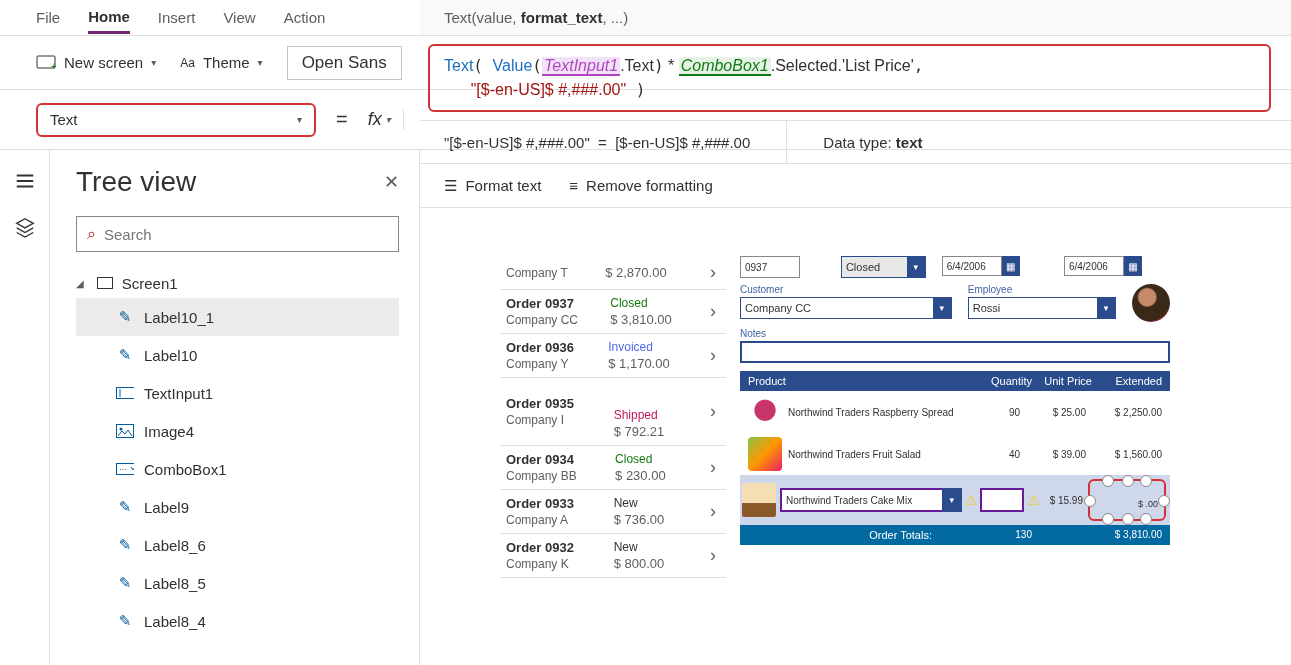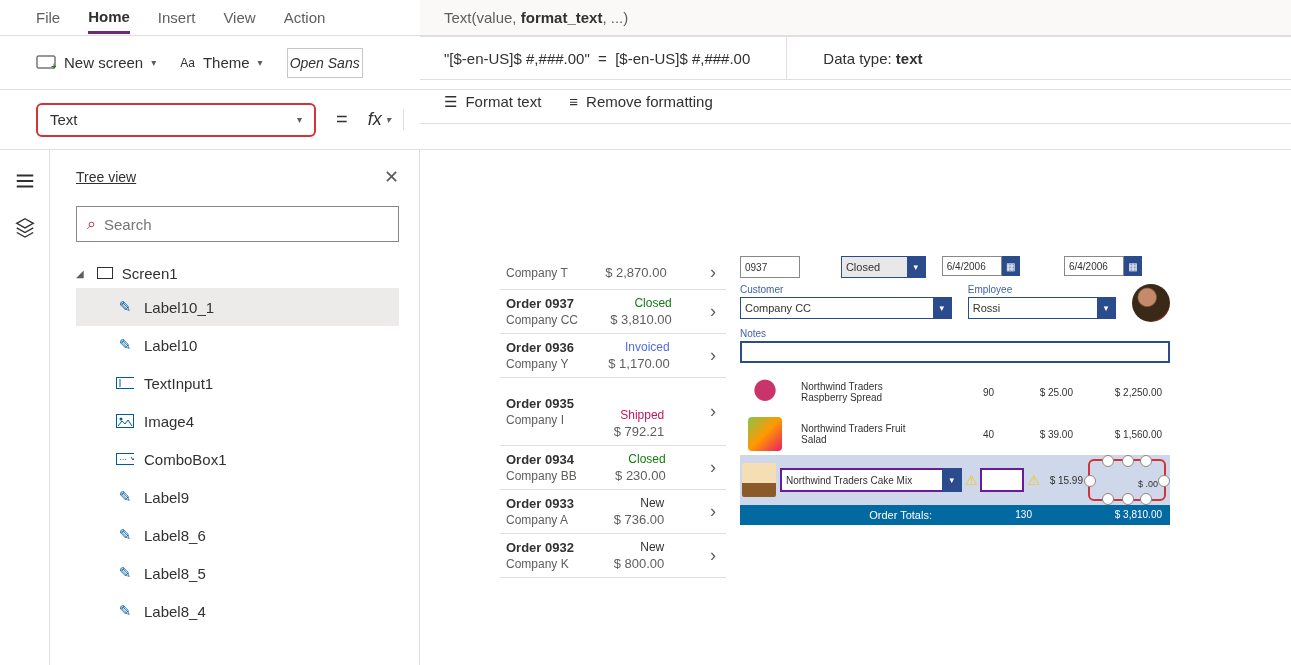--- a/index.html
+++ b/index.html
@@ -6,37 +6,37 @@
 body { width: 1291px; height: 665px; background: #fff; font-size: 14px; color: #323130; overflow: hidden; position: relative; }
 
 
 .menubar { height: 36px; display: flex; align-items: center; padding-left: 36px; gap: 28px; border-bottom: 1px solid #e1dfdd; }
 .menubar .tab { color: #605e5c; cursor: pointer; font-size: 15px; padding: 6px 0; }
 .menubar .tab.active { color: #323130; font-weight: 600; border-bottom: 3px solid #742774; }
 
 
 .ribbon { height: 54px; display: flex; align-items: center; border-bottom: 1px solid #e1dfdd; padding-left: 36px; gap: 24px; }
 .ribbon-btn { display: flex; align-items: center; gap: 8px; color: #323130; cursor: pointer; font-size: 15px; }
-.font-select { border: 1px solid #c8c6c4; padding: 6px 2px; font-size: 14px; cursor: pointer; font-style: italic; }
+.font-select { border: 1px solid #c8c6c4; padding: 6px 14px; font-size: 17px; cursor: pointer; }
 .chev { font-size: 10px; color: #605e5c; }
 
 
 .proprow { height: 60px; display: flex; align-items: center; border-bottom: 1px solid #e1dfdd; padding-left: 36px; gap: 12px; }
 .prop-select { width: 280px; height: 34px; border: 2px solid #d13438; border-radius: 6px; display: flex; align-items: center; justify-content: space-between; padding: 0 12px; font-size: 15px; cursor: pointer; }
 .eq { font-size: 20px; color: #323130; margin: 0 8px; }
 .fx { font-style: italic; font-family: 'Times New Roman', serif; font-size: 18px; display: flex; align-items: center; gap: 4px; cursor: pointer; margin-right: 20px; border-right: 1px solid #e1dfdd; padding-right: 12px; }
 
 
 .leftrail { position: absolute; left: 0; top: 150px; bottom: 0; width: 50px; border-right: 1px solid #e1dfdd; display: flex; flex-direction: column; align-items: center; padding-top: 20px; gap: 24px; }
 .rail-icon { width: 22px; height: 22px; cursor: pointer; color: #323130; }
 
 
 .treepanel { position: absolute; left: 50px; top: 150px; bottom: 0; width: 370px; border-right: 1px solid #e1dfdd; padding: 16px 20px 0 26px; }
 .tree-head { display: flex; justify-content: space-between; align-items: center; margin-bottom: 18px; }
-.tree-title { font-size: 14px; font-weight: 400; color: #323130; text-decoration: underline; }
+.tree-title { font-size: 28px; font-weight: 400; color: #323130; }
 .tree-close { font-size: 18px; cursor: pointer; color: #605e5c; }
 .search-box { width: 100%; height: 36px; border: 1px solid #8a8886; display: flex; align-items: center; padding: 0 10px; gap: 8px; margin-bottom: 16px; }
 .search-box input { border: none; outline: none; flex: 1; font-size: 15px; color: #605e5c; }
 .search-icon { color: #a4262c; font-size: 16px; }
 .tree-list { list-style: none; }
 .tree-screen { display: flex; align-items: center; gap: 8px; padding: 6px 0 6px 0px; font-size: 15px; cursor: pointer; }
 .tree-item { display: flex; align-items: center; gap: 10px; padding: 10px 0 10px 40px; font-size: 15px; cursor: pointer; }
 .tree-item.selected { background: #edebe9; }
 .tree-item .ticon, .tree-screen .ticon { width: 18px; height: 18px; display: inline-flex; align-items: center; justify-content: center; color: #005a9e; }
 .tri { font-size: 10px; color: #605e5c; margin-right: 4px; }
@@ -59,21 +59,21 @@
 .fmt-row { height: 44px; display: flex; align-items: center; padding-left: 24px; gap: 28px; border-bottom: 1px solid #e1dfdd; }
 .fmt-btn { display: flex; align-items: center; gap: 8px; font-size: 15px; cursor: pointer; }
 
 
 .canvas { position: absolute; left: 440px; top: 256px; right: 20px; bottom: 10px; }
 .orders-list { position: absolute; left: 60px; top: 0; width: 226px; }
 .order-row { border-bottom: 1px solid #e1dfdd; padding: 6px 10px 6px 6px; display: flex; justify-content: space-between; align-items: center; }
 .order-left { display: flex; flex-direction: column; gap: 2px; }
 .order-title { font-weight: 600; font-size: 13px; }
 .order-sub { color: #605e5c; font-size: 12px; }
-.order-right { display: flex; flex-direction: column; align-items: flex-end; gap: 2px; }
+.order-right { display: flex; flex-direction: column; gap: 2px; }
 .order-status { font-size: 12px; }
 .order-price { font-size: 13px; color: #605e5c; }
 .chevr { color: #605e5c; font-size: 18px; align-self: center; padding-left: 6px; }
 .st-closed { color: #107c10; }
 .st-invoiced { color: #4f6bed; }
 .st-shipped { color: #be185d; margin-top: 24px; }
 .st-new { color: #323130; }
 
 
 .form { position: absolute; left: 300px; top: 0; width: 430px; font-size: 11px; }
@@ -89,21 +89,21 @@
 .avatar { width: 38px; height: 38px; border-radius: 50%; background: radial-gradient(circle at 40% 35%, #c48a6a 25%, #3a2818 30% 70%, #b33a3a 80%); }
 .notes-box { border: 2px solid #2b4c8c; height: 22px; width: 100%; }
 
 
 .ptable { margin-top: 8px; }
 .pthead { background: #2b4c8c; color: #fff; display: flex; padding: 4px 8px; font-size: 11px; }
 .pthead .c1 { flex: 2.2; }
 .pthead .c2 { width: 60px; text-align: right; }
 .pthead .c3 { width: 60px; text-align: right; }
 .pthead .c4 { width: 70px; text-align: right; }
-.prow { display: flex; align-items: center; padding: 4px 8px; font-size: 11px; gap: 19px; }
+.prow { display: flex; align-items: center; padding: 4px 8px; font-size: 11px; gap: 6px; }
 .pimg { width: 34px; height: 34px; border-radius: 4px; }
 .pimg.a { background: radial-gradient(circle at 50% 45%, #c9346a 40%, #fff 44%); }
 .pimg.b { background: linear-gradient(135deg, #8bc34a, #ff9800, #e91e63); }
 .pimg.c { width:34px; height:34px; background: linear-gradient(#f5deb3 60%, #8b5a2b 60%); border-radius:2px;}
 .pname { flex: 2; font-size: 10px; }
 .pcell { width: 60px; text-align: right; font-size: 10px; }
 .pcell.ext { width: 70px; }
 .psel-row { background:#cfd8ea; padding:4px; display:flex; align-items:center; gap:3px;}
 .psel { border:2px solid #6a1b9a; height:24px; flex:1.6; display:flex; align-items:center; justify-content:space-between; padding: 0 4px; background:#fff; font-size:10px; margin-left:36px; position:relative;}
 .psel .dd { position:absolute; right:-2px; top:-2px; bottom:-2px; width:20px; background:#2b4c8c; color:#fff; display:flex; align-items:center; justify-content:center; font-size:9px;}
@@ -153,20 +153,24 @@
   <div class="fx">
     <span>fx</span>
     <span class="chev">▾</span>
   </div>
 </div>
 
 <div class="right-top">
   <div class="sig">
     <span><span>Text</span><span>(value, </span><b>format_text</b><span>, ...)</span></span>
   </div>
+  <div class="formula">
+    <div class="formula-inner"><span class="tok-fn">Text</span>( <span class="tok-fn">Value</span>(<span class="tok-ref1">TextInput1</span><span>.Text</span>)<span> * </span><span class="tok-ref2">ComboBox1</span><span>.Selected.'List Price'</span>,
+<span>      </span><span class="tok-str">"[$-en-US]$ #,###.00"</span> )</div>
+  </div>
   <div class="evalrow">
     <span><span>"[$-en-US]$ #,###.00"</span>&nbsp;&nbsp;<span>=</span>&nbsp;&nbsp;<span>[$-en-US]$ #,###.00</span></span>
     <span class="sep"></span>
     <span><span>Data type:</span> <b>text</b></span>
   </div>
   <div class="fmt-row">
     <div class="fmt-btn">
       <span>☰</span>
       <span>Format text</span>
     </div>
@@ -385,20 +389,26 @@
         </div>
     </div>
     <div class="frow">
       <div class="fcell">
           <span class="flabel">Notes</span>
           <div class="notes-box"></div>
         </div>
     </div>
 
     <div class="ptable">
+      <div class="pthead">
+        <span class="c1">Product</span>
+        <span class="c2">Quantity</span>
+        <span class="c3">Unit Price</span>
+        <span class="c4">Extended</span>
+      </div>
       <div class="prow">
         <div class="pimg a"></div>
         <span class="pname">Northwind Traders Raspberry Spread</span>
         <span class="pcell">90</span>
         <span class="pcell">$ 25.00</span>
         <span class="pcell ext">$ 2,250.00</span>
       </div>
       <div class="prow">
         <div class="pimg b"></div>
         <span class="pname">Northwind Traders Fruit Salad</span>

